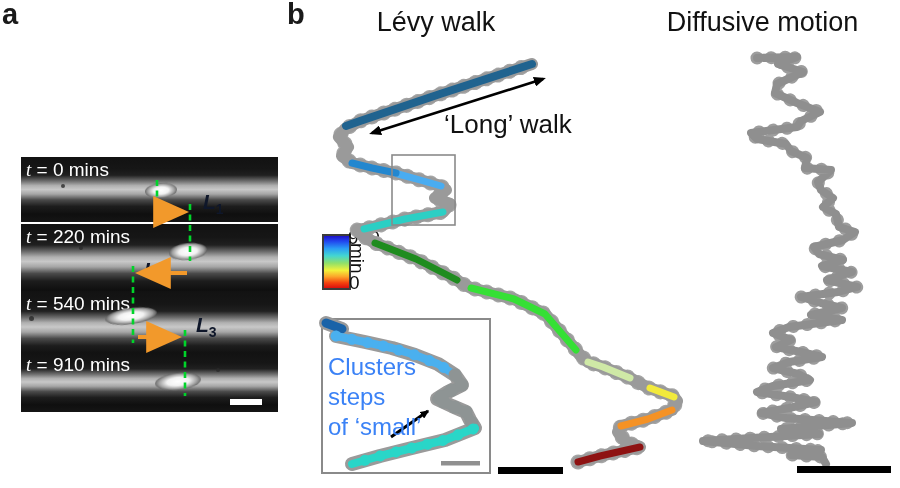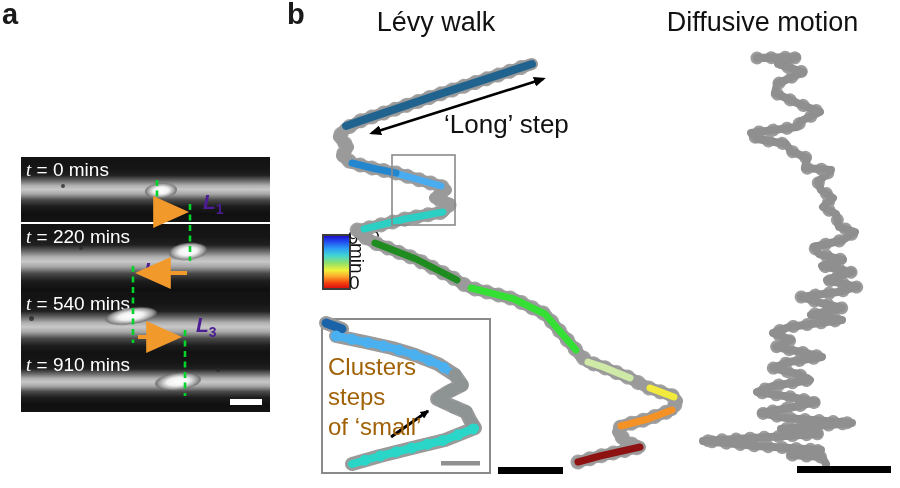--- a/index.html
+++ b/index.html
@@ -8,52 +8,52 @@
   .abs{position:absolute;}
   
   .panel-label{font-size:29px;font-weight:bold;color:#1a1a1a;line-height:1;}
   
   .title{font-size:27px;color:#111;text-align:center;white-space:nowrap;}
   .annot{font-size:26px;color:#111;white-space:nowrap;}
   
   .frame{position:absolute;left:21px;width:249px;overflow:hidden;
          background:linear-gradient(180deg,#121212 0%,#161616 18%,#202020 28%,
            #6e6e6e 37%,#b0b0b0 44%,#c8c8c8 50%,#a6a6a6 57%,#4a4a4a 66%,
-           #1d1d1d 76%,#0f0f0f 88%,#151515 100%);}
+           #1d1d1d 76%,#0f0f0f 88%,#151515 100%);padding-left:8px;}
   .timelabel{position:absolute;left:5px;top:2px;color:#fff;font-size:19px;white-space:pre;}
   .timelabel i{font-family:"Liberation Serif", serif;font-style:italic;}
   .cell{position:absolute;border-radius:50%;
         background:radial-gradient(ellipse at 50% 50%, #ffffff 0%, #f2f2f2 34%,
           #a2a2a2 58%, rgba(35,35,35,0.78) 80%, rgba(0,0,0,0) 96%);
         filter:blur(0.4px);}
   .speck{position:absolute;border-radius:50%;background:#2a2a2a;opacity:.8;}
-  .Llabel{position:absolute;color:#4c1d95;font-size:21px;font-style:italic;
+  .Llabel{position:absolute;color:#0f172a;font-size:21px;font-style:italic;
           font-weight:bold;line-height:1;white-space:nowrap;}
   .Llabel sub{font-size:14px;font-style:normal;font-weight:bold;}
   
   #colorbar{left:322px;top:234px;width:25px;height:52px;border:2px solid #3c3c3c;
     background:linear-gradient(180deg,#1d12c8 0%,#2145ee 10%,#2a9df5 24%,#43d6d2 38%,
       #8fe06a 52%,#f2f23a 66%,#fca62a 78%,#f4430e 90%,#dc0f0f 100%);}
   .cbar-num{font-size:19px;color:#111;line-height:1;}
   .cbar-unit{font-size:19px;color:#111;line-height:1;writing-mode:vertical-rl;}
   
-  .inset-text{font-size:24px;line-height:30px;color:#a16207;white-space:nowrap;}
+  .inset-text{font-size:24px;line-height:30px;color:#3b82f6;white-space:nowrap;}
   svg{position:absolute;left:0;top:0;pointer-events:none;}
 </style>
 </head>
 <body>
 
 <div id="figure">
 
   <div class="abs panel-label" style="left:2px;top:0px;">a</div>
   <div class="abs panel-label" style="left:287px;top:0px;">b</div>
 
   <div class="abs title" style="left:650px;top:7px;width:225px;">Diffusive motion</div>
   <div class="abs title" style="left:336px;top:7px;width:200px;">Lévy walk</div>
-  <div class="abs annot" style="left:444px;top:109px;">‘Long’ step</div>
+  <div class="abs annot" style="left:444px;top:109px;">‘Long’ walk</div>
 
   <div class="frame" style="top:157px;height:65px;">
     <div class="timelabel"><i>t</i><span> = 0 mins</span></div>
     <div class="cell" style="left:124px;top:26px;width:32px;height:15px;transform:rotate(-4deg);"></div>
     <div class="speck" style="left:40px;top:27px;width:4px;height:4px;"></div>
   </div>
   <div class="frame" style="top:224px;height:75px;">
     <div class="timelabel"><i>t</i><span> = 220 mins</span></div>
     <div class="cell" style="left:148px;top:19px;width:38px;height:17px;transform:rotate(-6deg);"></div>
     <div class="speck" style="left:58px;top:22px;width:4px;height:4px;"></div>

